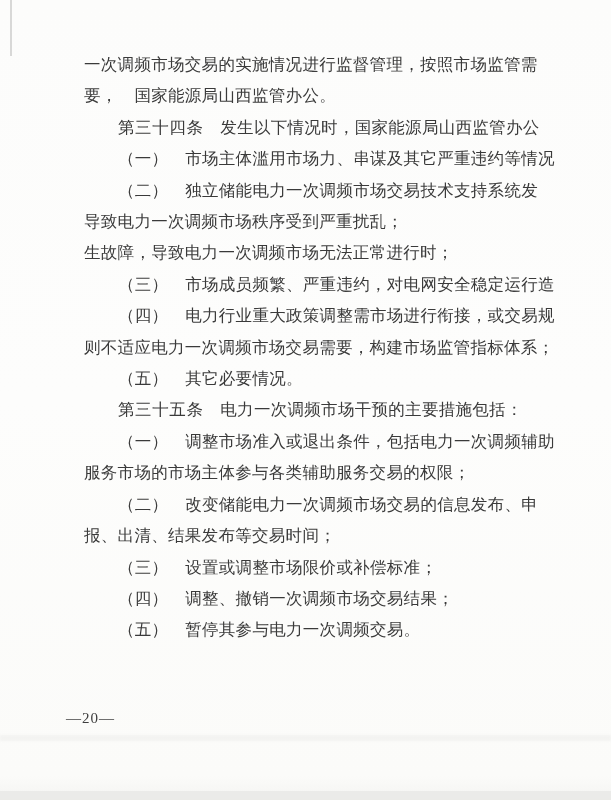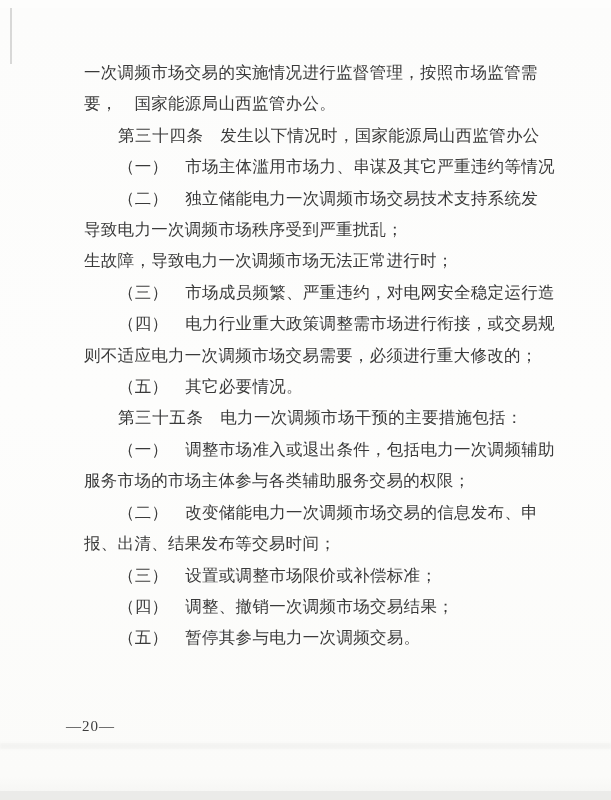--- a/index.html
+++ b/index.html
@@ -7,21 +7,20 @@
   body {
     font-family: "Liberation Serif", "DejaVu Serif", serif;
     background: #fdfdfc;
     position: relative;
     overflow: hidden;
   }
   .page {
     position: absolute;
     inset: 0;
     background: linear-gradient(180deg, #fcfcfb 0%, #fdfdfc 50%, #fbfbf9 97%, #f4f4f2 100%);
-    margin-top: 8px;
   }
   
   .scan-artifact-v {
     position: absolute;
     left: 10px; top: 0;
     width: 2px; height: 56px;
     background: rgba(150,150,150,0.35);
     filter: blur(0.4px);
   }
   
@@ -75,21 +74,21 @@
   <div class="content">
     <div class="line">一次调频市场交易的实施情况进行监督管理，按照市场监管需</div>
     <div class="line">要，　国家能源局山西监管办公。</div>
     <div class="line indent"><span class="bold">第三十四条</span><span>　发生以下情况时，国家能源局山西监管办公</span></div>
     <div class="line indent">（一）　市场主体滥用市场力、串谋及其它严重违约等情况</div>
     <div class="line indent">（二）　独立储能电力一次调频市场交易技术支持系统发</div>
     <div class="line">导致电力一次调频市场秩序受到严重扰乱；</div>
     <div class="line">生故障，导致电力一次调频市场无法正常进行时；</div>
     <div class="line indent">（三）　市场成员频繁、严重违约，对电网安全稳定运行造</div>
     <div class="line indent">（四）　电力行业重大政策调整需市场进行衔接，或交易规</div>
-    <div class="line">则不适应电力一次调频市场交易需要，必须进行重大修改的；</div>
+    <div class="line">则不适应电力一次调频市场交易需要，构建市场监管指标体系；</div>
     <div class="line indent">（五）　其它必要情况。</div>
     <div class="line indent"><span class="bold">第三十五条</span><span>　电力一次调频市场干预的主要措施包括：</span></div>
     <div class="line indent">（一）　调整市场准入或退出条件，包括电力一次调频辅助</div>
     <div class="line">服务市场的市场主体参与各类辅助服务交易的权限；</div>
     <div class="line indent">（二）　改变储能电力一次调频市场交易的信息发布、申</div>
     <div class="line">报、出清、结果发布等交易时间；</div>
     <div class="line indent">（三）　设置或调整市场限价或补偿标准；</div>
     <div class="line indent">（四）　调整、撤销一次调频市场交易结果；</div>
     <div class="line indent">（五）　暂停其参与电力一次调频交易。</div>
   </div>

